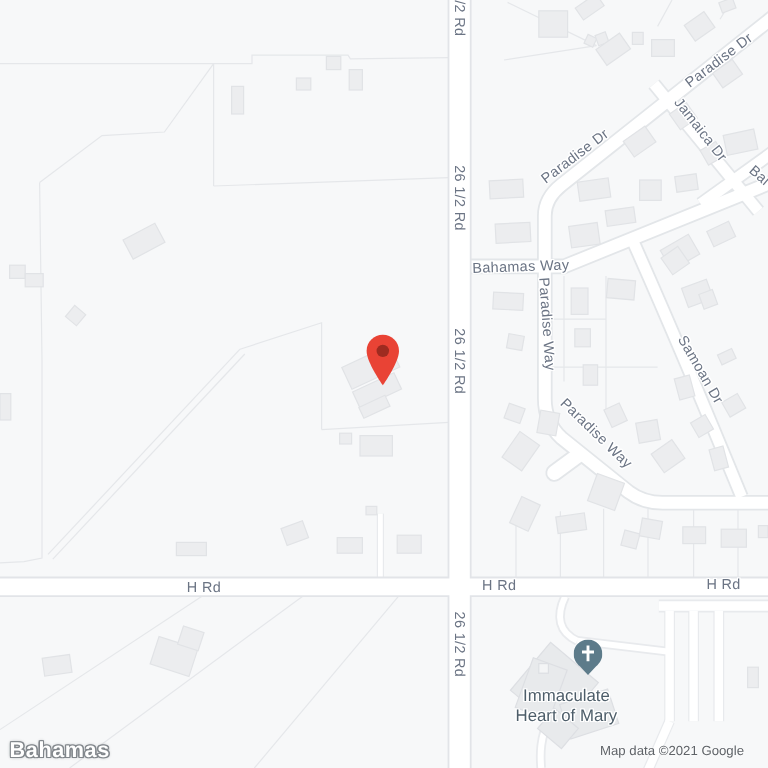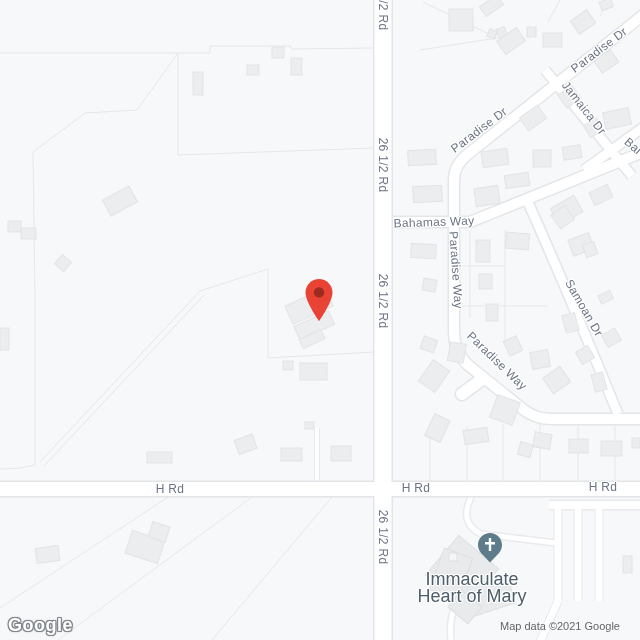--- a/index.html
+++ b/index.html
@@ -2,21 +2,21 @@
 <html><head>
 <meta charset="utf-8">
 <style>
   html,body{margin:0;padding:0;background:#fff;}
   #map{position:relative;width:640px;height:640px;overflow:hidden;background:#f7f8f9;
        font-family:"Liberation Sans",sans-serif;}
   #map svg.base{position:absolute;left:0;top:0;}
   .lbl{position:absolute;font-size:12px;color:#6b7484;white-space:nowrap;letter-spacing:.3px;
        text-shadow:1px 0 0 #fff,-1px 0 0 #fff,0 1px 0 #fff,0 -1px 0 #fff,
                    1px 1px 0 #fff,-1px -1px 0 #fff,1px -1px 0 #fff,-1px 1px 0 #fff;}
-  .poi-lbl{position:absolute;font-size:18px;color:#4d5d69;text-align:center;line-height:17px;
+  .poi-lbl{position:absolute;font-size:14px;color:#4d5d69;text-align:center;line-height:17px;
        text-shadow:1px 0 0 #fff,-1px 0 0 #fff,0 1px 0 #fff,0 -1px 0 #fff,
                    1px 1px 0 #fff,-1px -1px 0 #fff,1px -1px 0 #fff,-1px 1px 0 #fff;}
   .pin{position:absolute;}
   .glogo{position:absolute;left:8px;top:615px;font-size:18px;font-weight:700;color:#ffffff;
        letter-spacing:.5px;
        text-shadow:-1px -1px 0 #82878c,1px -1px 0 #82878c,-1px 1px 0 #82878c,1px 1px 0 #82878c,
                    0 -1px 0 #82878c,0 1px 0 #82878c,-1px 0 0 #82878c,1px 0 0 #82878c,0 0 3px #82878c;}
   .attrib{position:absolute;right:20px;top:620px;font-size:11px;color:#5f6368;
        text-shadow:0 0 2px #fff,0 0 2px #fff;}
 </style>
@@ -240,15 +240,15 @@
   <svg class="pin" style="left:478px;top:533px;" width="24" height="30" viewBox="0 0 24 30">
     <path d="M12,0 C5.4,0 0,5.4 0,12 C0,16.3 2.3,19.7 5.2,22.3 L12,29.5 L18.8,22.3 C21.7,19.7 24,16.3 24,12 C24,5.4 18.6,0 12,0 Z" fill="#5D7B8A"></path>
     <path d="M10.8,5 L13.2,5 L13.2,9 L17,9 L17,11.6 L13.2,11.6 L13.2,18 L10.8,18 L10.8,11.6 L7,11.6 L7,9 L10.8,9 Z" fill="#ffffff"></path>
   </svg>
 
   <div class="poi-lbl" style="left:472px;top:588px;transform:translate(-50%,-50%);">
     <div>Immaculate</div>
     <div>Heart of Mary</div>
   </div>
 
-  <span class="glogo">Google</span>
+  <span class="glogo">Bahamas</span>
   <span class="attrib">Map data ©2021 Google</span>
 </div>
 
 </body></html>

